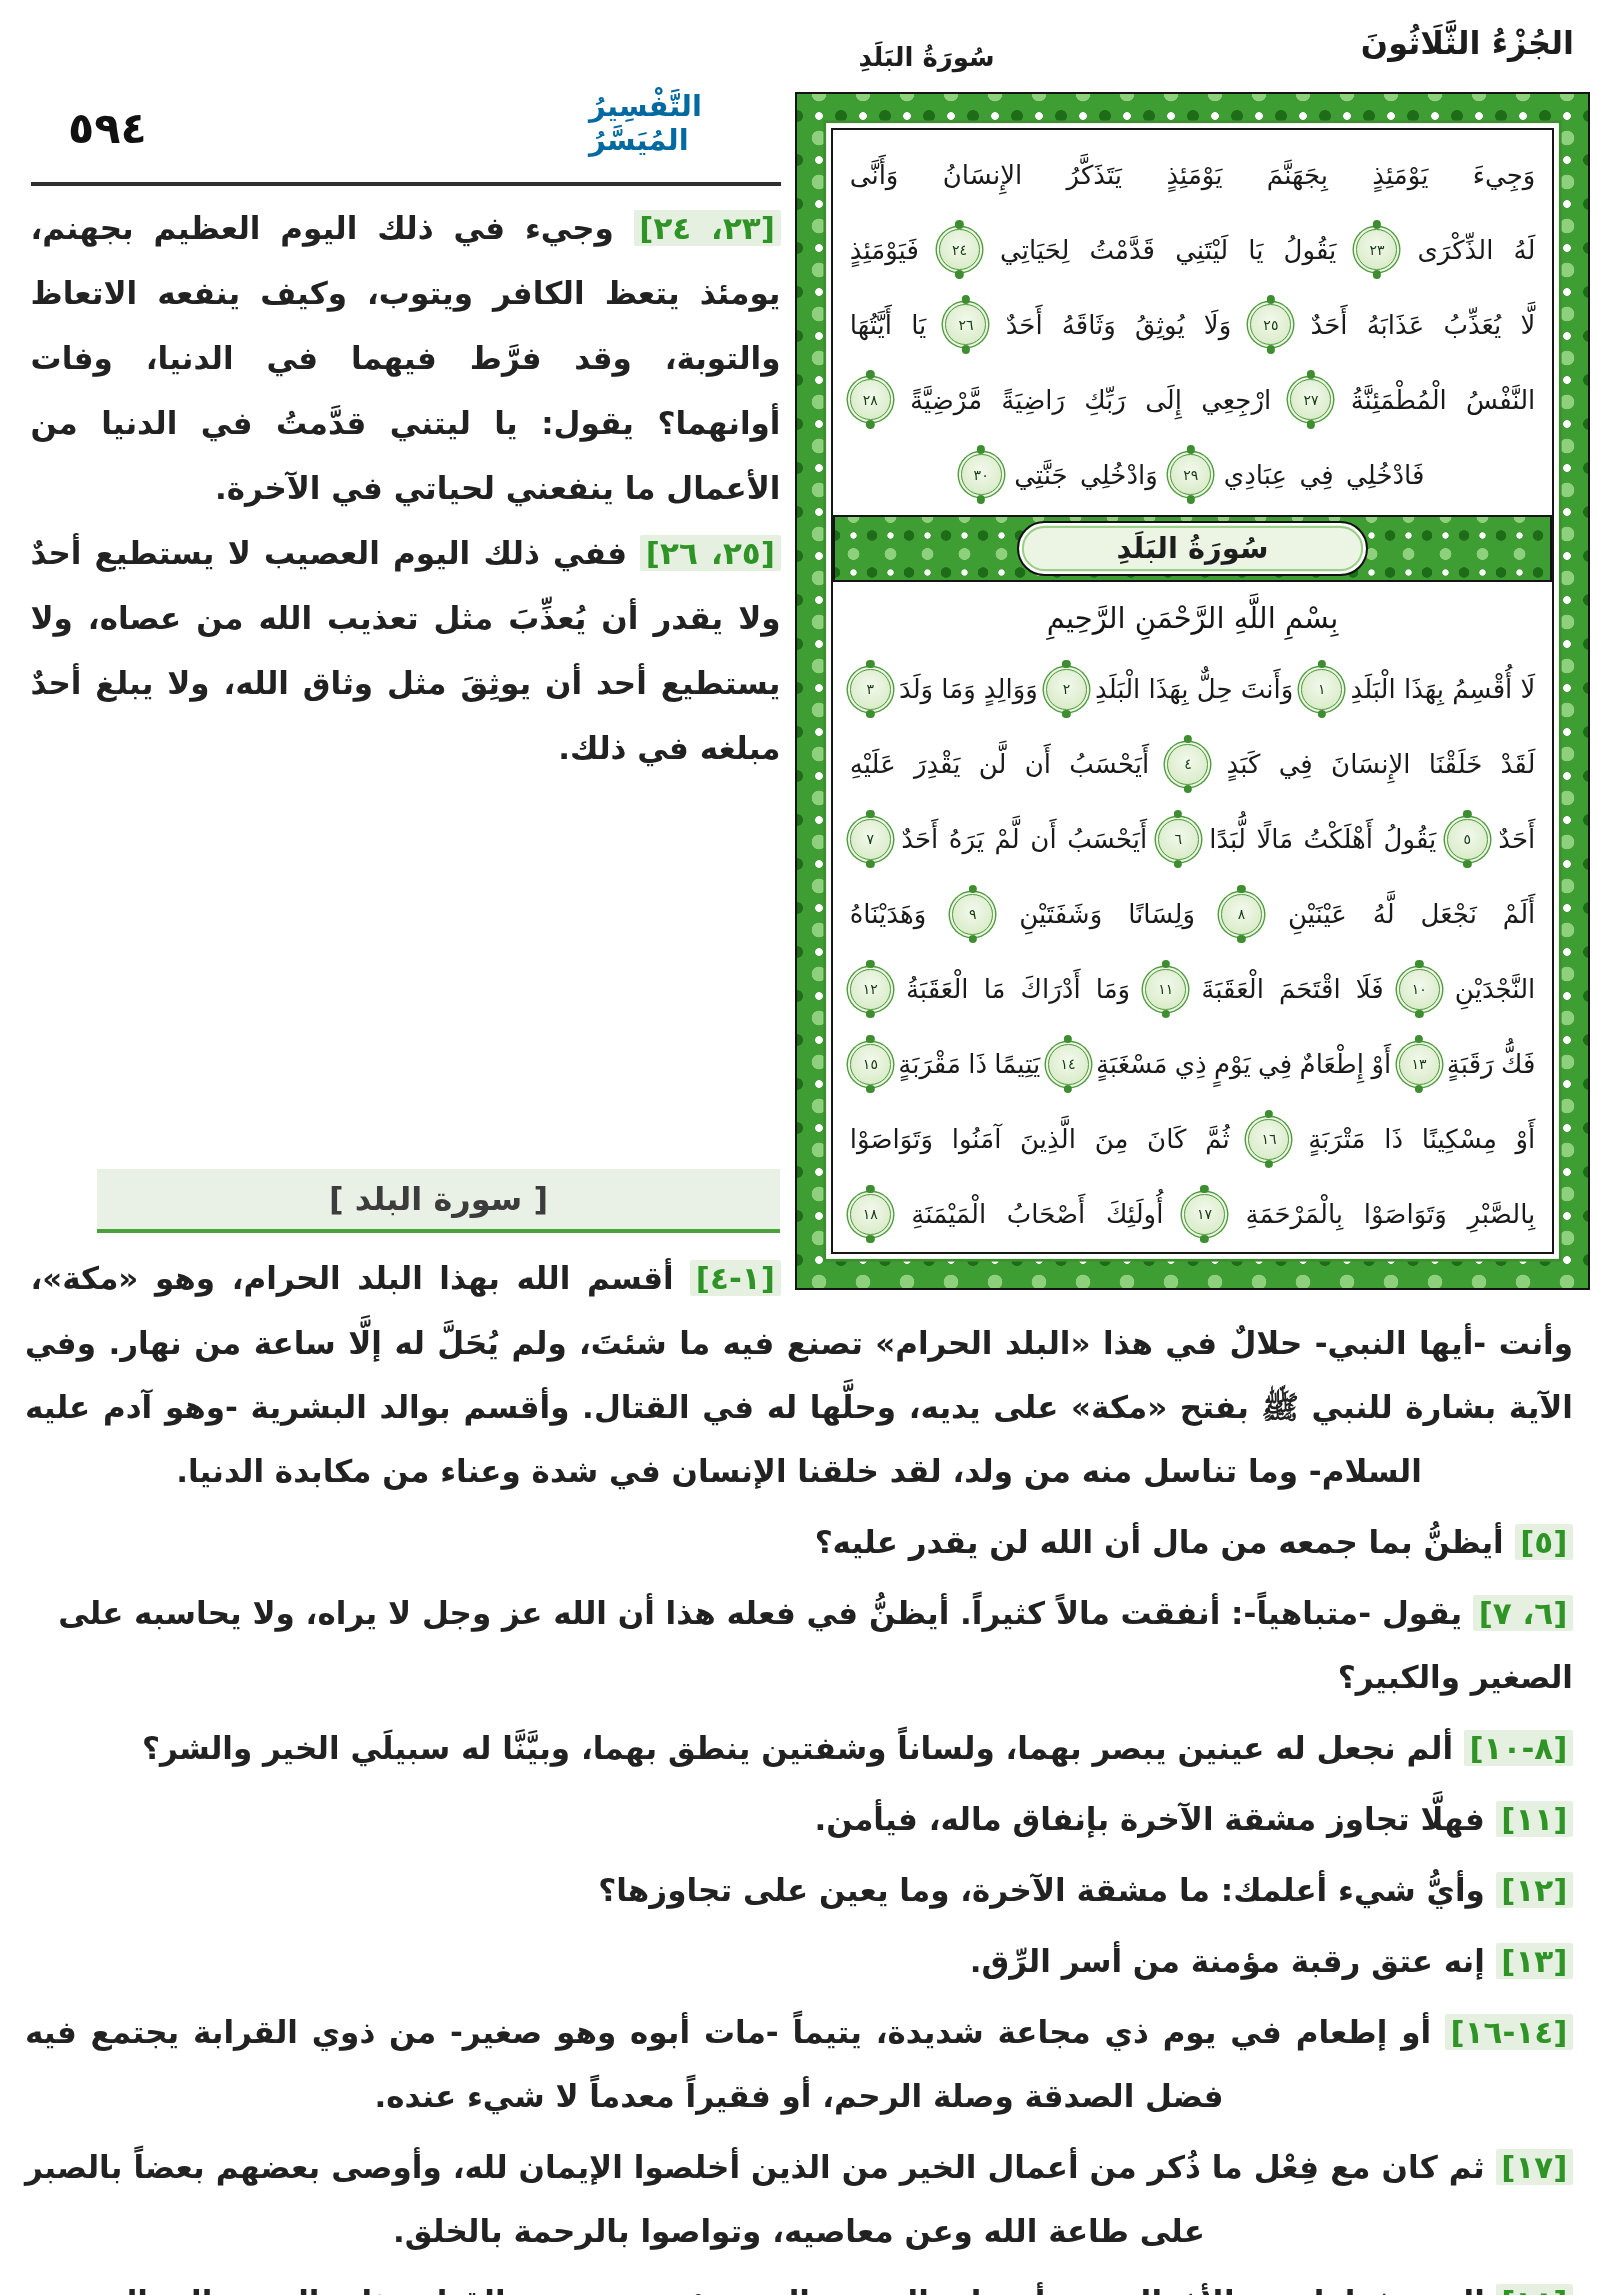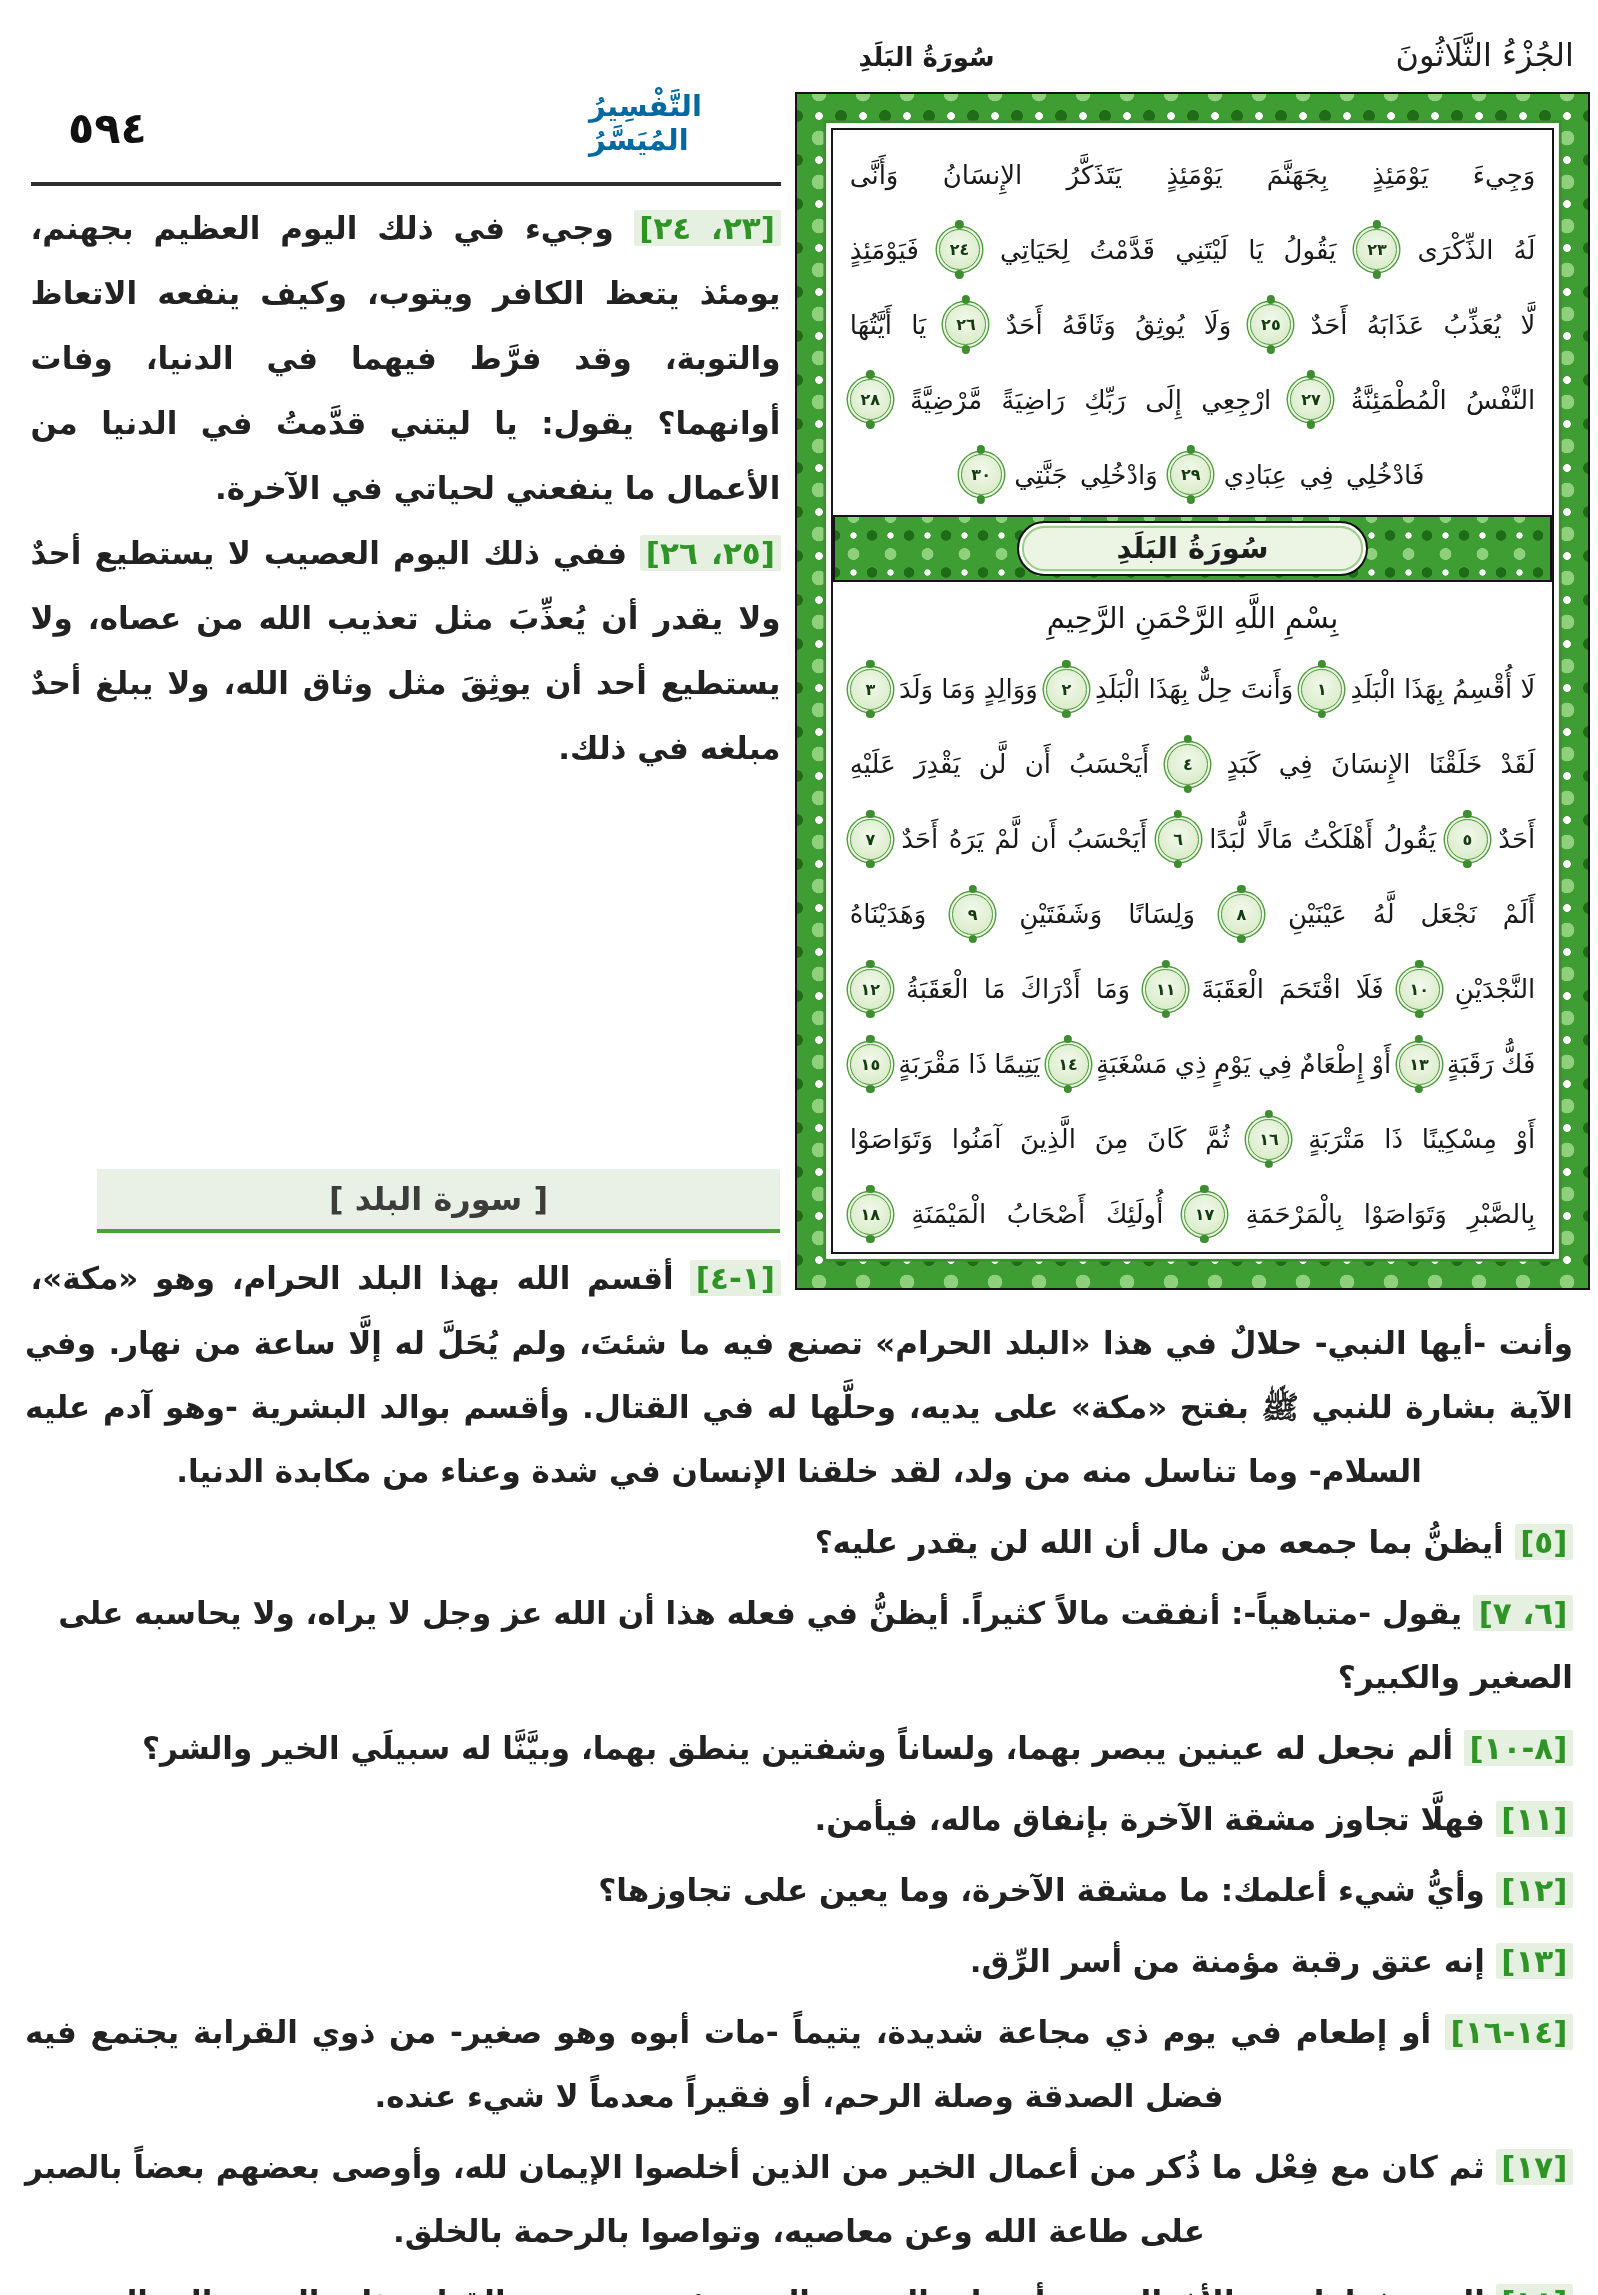--- a/index.html
+++ b/index.html
@@ -2,21 +2,21 @@
 <html lang="ar" dir="rtl" style="font-size:11px"><head>
 <meta charset="utf-8">
 <style>
   html,body{margin:0;padding:0;}
   body{
     width:1599px;height:2295px;position:relative;background:#ffffff;
     font-family:"DejaVu Sans",sans-serif;color:#262626;overflow:hidden;
     direction:rtl;
   }
   
-  .juz-title{position:absolute;top:36px;right:25px;font-size:32px;font-weight:normal;color:#1d1d1d;}
+  .juz-title{position:absolute;top:24px;right:25px;font-size:32px;font-weight:bold;color:#1d1d1d;}
   .surah-top{position:absolute;top:42px;left:819px;width:215px;text-align:center;font-size:26px;font-weight:bold;color:#1d1d1d;}
   .book-title{position:absolute;top:89px;left:589px;width:192px;text-align:left;font-size:29px;font-weight:bold;color:#0369a1;}
   .page-number{position:absolute;top:103px;left:68px;font-size:43px;font-weight:bold;color:#111;}
   .header-rule{position:absolute;top:182px;left:30.5px;width:750px;height:3.5px;background:#2f2f2f;}
 
   
   .quran-frame{position:absolute;top:92px;left:795px;width:795px;height:1198px;box-sizing:border-box;}
   .frame-ornament{
     position:absolute;inset:0;border:2.1px solid #141414;box-sizing:border-box;
     background-color:#3f9e33;
@@ -36,21 +36,21 @@
   .qline{
     height:75px;display:flex;align-items:center;justify-content:space-between;
     font-size:26px;color:#1a1a1a;direction:rtl;white-space:nowrap;
   }
   .qline.center{justify-content:center;gap:12.5px;}
   .aya{
     position:relative;display:inline-flex;align-items:center;justify-content:center;
     width:39px;height:39px;border-radius:50%;flex:0 0 auto;
     background:radial-gradient(circle at 50% 40%, #f3f9ee 0%, #dcedcc 70%);
     border:1.4px solid #4f9c3b;box-shadow:0 0 0 2.1px #eef5e8,0 0 0 3.5px #4f9c3b;
-    font-size:16px;color:#143c0f;font-weight:bold;
+    font-size:14px;color:#143c0f;font-weight:normal;
   }
   .aya::before,.aya::after{
     content:"";position:absolute;left:50%;transform:translateX(-50%);
     width:8.3px;height:8.3px;background:#3e8d31;border-radius:50%;
   }
   .aya::before{top:-9.7px;} .aya::after{bottom:-9.7px;}
   .surah-banner{
     height:67px;margin:2.8px -16.7px;position:relative;border:2.1px solid #141414;box-sizing:border-box;
     background-color:#3f9e33;
     background-image:

